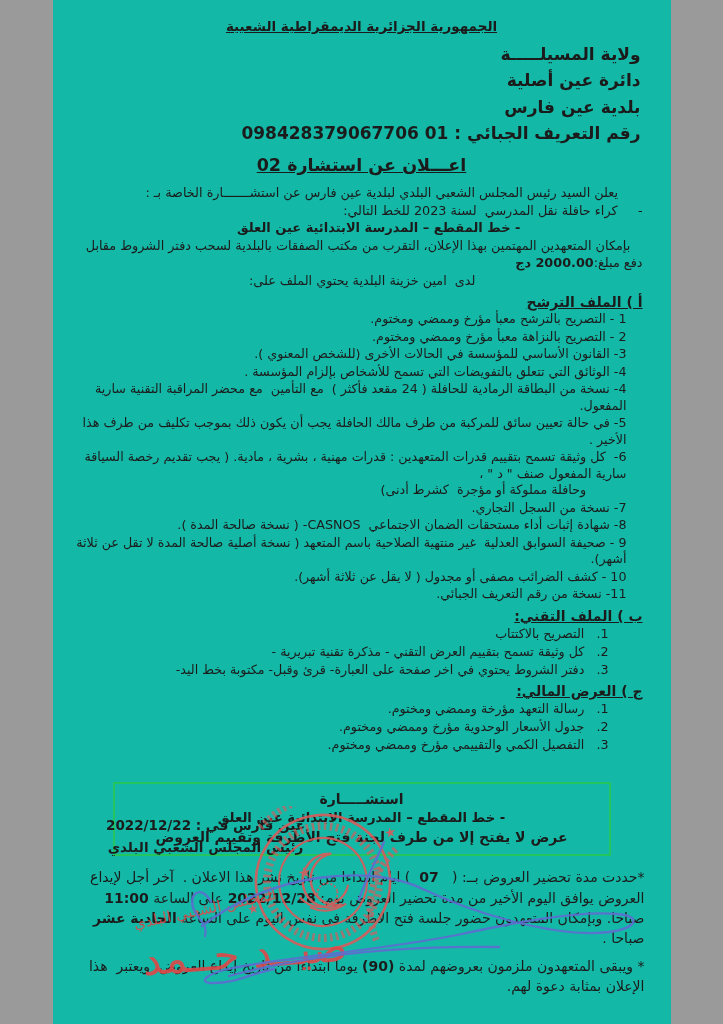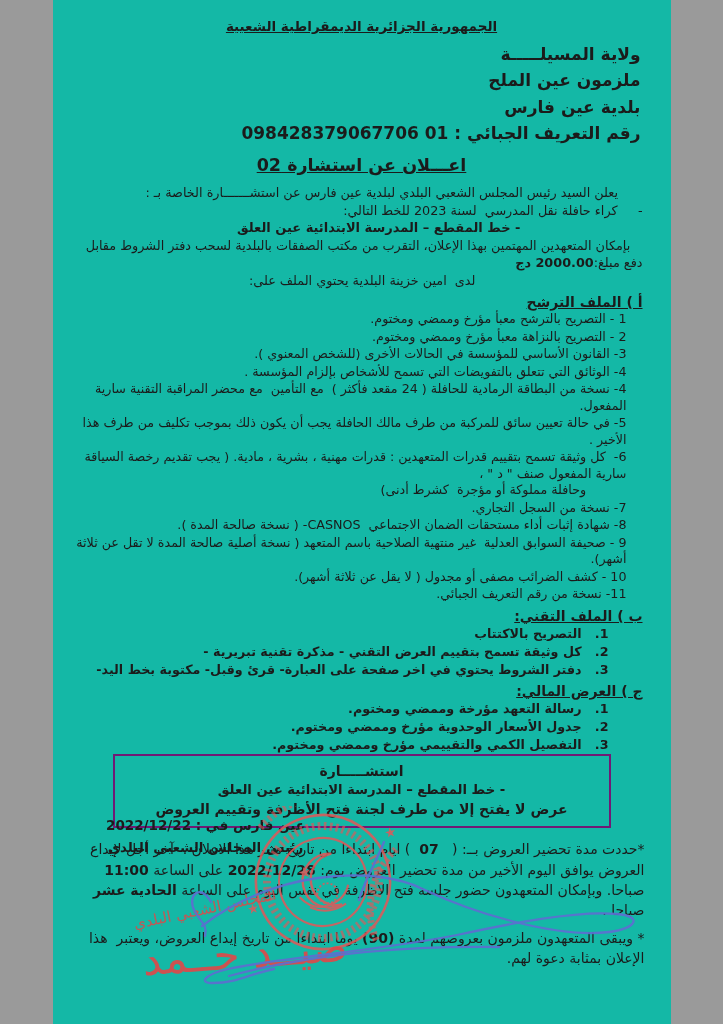--- a/index.html
+++ b/index.html
@@ -16,23 +16,23 @@
   .republic{padding-top:18px;font-size:13.5px;}
   .hdr{margin:7px 30px 0 0;font-size:17px;line-height:1.55;font-weight:bold;}
   .hdr .taxlabel{font-weight:bold;}
   .maintitle{font-size:17.5px;margin:9px 0 9px;letter-spacing:.3px;}
   .para{margin:0 28px 0 22px;font-size:12.8px;line-height:1.36;}
   .route{margin-right:150px;font-size:13px;}
   .treasury{margin-right:195px;}
   .sechead{margin:5px 28px 1px 0;font-size:14px;padding-left:24px;}
   .lst{margin:0 44px 0 16px;font-size:12.7px;line-height:1.3;}
   .lst div{margin:0 0 1px;}
-  .lst2{margin:0 62px 0 16px;font-size:12.7px;line-height:1.35;font-weight:bold;}
+  .lst2{margin:0 62px 0 16px;font-size:12.7px;line-height:1.35;}
   .notice-box{
-    width:498px;margin:1px auto 11px;border:2px solid #701a75;
+    width:498px;margin:29px auto 11px;border:2px solid #22c55e;
     padding:7px 10px 9px;box-sizing:border-box;
   }
   .notice-box .l1{font-size:14px;}
   .notice-box .l2{font-size:13.2px;margin-top:3px;}
   .notice-box .l3{font-size:14px;margin-top:4px;}
   .note{margin:3px 26px 0 22px;font-size:14px;line-height:1.45;}
   .note2{margin-top:7px;}
   .signblock{
     position:absolute;left:34px;top:814px;width:238px;text-align:center;
     direction:rtl;font-weight:bold;font-size:13.5px;line-height:1.65;
@@ -41,21 +41,21 @@
 </style>
 </head>
 <body>
 
 <div class="page">
 
   <div class="republic ctr b u">الجمهورية الجزائرية الديمقراطية الشعبية</div>
 
   <div class="hdr rtl">
     <div>ولاية المسيلـــــة</div>
-    <div>ملزمون عين الملح</div>
+    <div>دائرة عين أصلية</div>
     <div>بلدية عين فارس</div>
     <div><span class="taxlabel">رقم التعريف الجبائي : </span><span class="b">01  098428379067706</span></div>
   </div>
 
   <div class="maintitle ctr b u">اعـــلان عن استشارة 02</div>
 
   <div class="para rtl pw">      يعلن السيد رئيس المجلس الشعبي البلدي لبلدية عين فارس عن استشـــــــارة الخاصة بـ :</div>
   <div class="para rtl pw">-     كراء حافلة نقل المدرسي  لسنة 2023 للخط التالي:</div>
   <div class="para rtl pw route b">- خط المقطع – المدرسة الابتدائية عين العلق</div>
   <div class="para rtl pw"><span>   بإمكان المتعهدين المهتمين بهذا الإعلان، التقرب من مكتب الصفقات بالبلدية لسحب دفتر الشروط مقابل دفع مبلغ:</span><span class="b">2000.00 دج</span></div>

